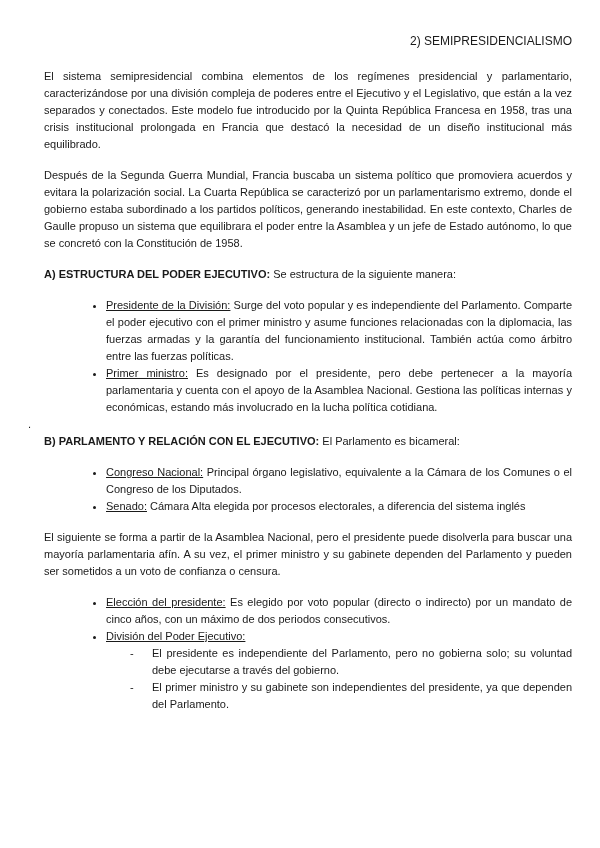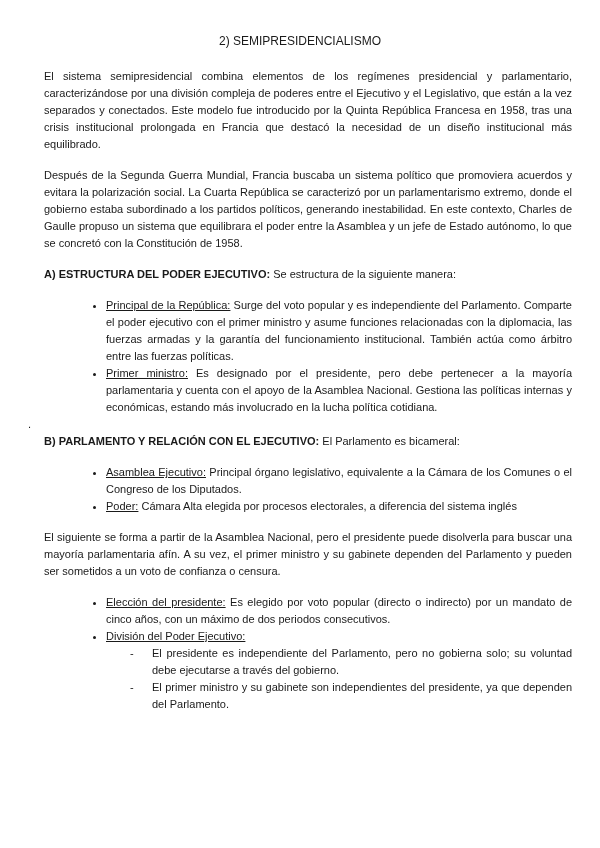--- a/index.html
+++ b/index.html
@@ -8,21 +8,21 @@
     box-sizing: border-box;
     width: 600px; height: 848px;
     padding: 33px 28px 20px 28px;
     background: #ffffff;
     color: #1a1a1a;
     font-family: "Liberation Sans", sans-serif;
     font-size: 11px;
     line-height: 17px;
     overflow: hidden;
   }
-  .title { text-align: center; font-size: 12px; margin: 0 0 18px 0; }
+  .title { text-align: right; font-size: 12px; margin: 0 0 18px 0; }
   p { margin: 0 0 14px 16px; text-align: justify; }
   p.dot { margin: 0; text-align: left; }
   .head-line b { font-weight: bold; }
   ul.main { margin: 0 0 14px 0; padding: 0 0 0 78px; list-style: disc outside; }
   ul.main.no-gap { margin-bottom: 0; }
   ul.main > li { text-align: justify; }
   ul.sub { list-style: none; margin: 0; padding: 0 0 0 46px; }
   ul.sub > li { position: relative; text-align: justify; }
   ul.sub > li::before { content: "-"; position: absolute; left: -22px; top: 0; }
   .term { text-decoration: underline; }
@@ -34,31 +34,31 @@
 
   <div class="title">2) SEMIPRESIDENCIALISMO</div>
 
   <p>El sistema semipresidencial combina elementos de los regímenes presidencial y parlamentario, caracterizándose por una división compleja de poderes entre el Ejecutivo y el Legislativo, que están a la vez separados y conectados. Este modelo fue introducido por la Quinta República Francesa en 1958, tras una crisis institucional prolongada en Francia que destacó la necesidad de un diseño institucional más equilibrado.</p>
 
   <p>Después de la Segunda Guerra Mundial, Francia buscaba un sistema político que promoviera acuerdos y evitara la polarización social. La Cuarta República se caracterizó por un parlamentarismo extremo, donde el gobierno estaba subordinado a los partidos políticos, generando inestabilidad. En este contexto, Charles de Gaulle propuso un sistema que equilibrara el poder entre la Asamblea y un jefe de Estado autónomo, lo que se concretó con la Constitución de 1958.</p>
 
   <p class="head-line"><b>A) ESTRUCTURA DEL PODER EJECUTIVO:</b> <span>Se estructura de la siguiente manera:</span></p>
 
   <ul class="main no-gap">
-    <li><span class="term">Principal de la República:</span> <span>Surge del voto popular y es independiente del Parlamento. Comparte el poder ejecutivo con el primer ministro y asume funciones relacionadas con la diplomacia, las fuerzas armadas y la garantía del funcionamiento institucional. También actúa como árbitro entre las fuerzas políticas.</span></li>
+    <li><span class="term">Presidente de la División:</span> <span>Surge del voto popular y es independiente del Parlamento. Comparte el poder ejecutivo con el primer ministro y asume funciones relacionadas con la diplomacia, las fuerzas armadas y la garantía del funcionamiento institucional. También actúa como árbitro entre las fuerzas políticas.</span></li>
     <li><span class="term">Primer ministro:</span> <span>Es designado por el presidente, pero debe pertenecer a la mayoría parlamentaria y cuenta con el apoyo de la Asamblea Nacional. Gestiona las políticas internas y económicas, estando más involucrado en la lucha política cotidiana.</span></li>
   </ul>
 
   <p class="dot">.</p>
 
   <p class="head-line"><b>B) PARLAMENTO Y RELACIÓN CON EL EJECUTIVO:</b> <span>El Parlamento es bicameral:</span></p>
 
   <ul class="main">
-    <li><span class="term">Asamblea Ejecutivo:</span> <span>Principal órgano legislativo, equivalente a la Cámara de los Comunes o el Congreso de los Diputados.</span></li>
-    <li><span class="term">Poder:</span> <span>Cámara Alta elegida por procesos electorales, a diferencia del sistema inglés</span></li>
+    <li><span class="term">Congreso Nacional:</span> <span>Principal órgano legislativo, equivalente a la Cámara de los Comunes o el Congreso de los Diputados.</span></li>
+    <li><span class="term">Senado:</span> <span>Cámara Alta elegida por procesos electorales, a diferencia del sistema inglés</span></li>
   </ul>
 
   <p>El siguiente se forma a partir de la Asamblea Nacional, pero el presidente puede disolverla para buscar una mayoría parlamentaria afín. A su vez, el primer ministro y su gabinete dependen del Parlamento y pueden ser sometidos a un voto de confianza o censura.</p>
 
 
   <ul class="main">
     <li><span class="term">Elección del presidente:</span> <span>Es elegido por voto popular (directo o indirecto) por un mandato de cinco años, con un máximo de dos periodos consecutivos.</span></li>
     <li><span class="term">División del Poder Ejecutivo:</span>
       <ul class="sub">
         <li>El presidente es independiente del Parlamento, pero no gobierna solo; su voluntad debe ejecutarse a través del gobierno.</li>

